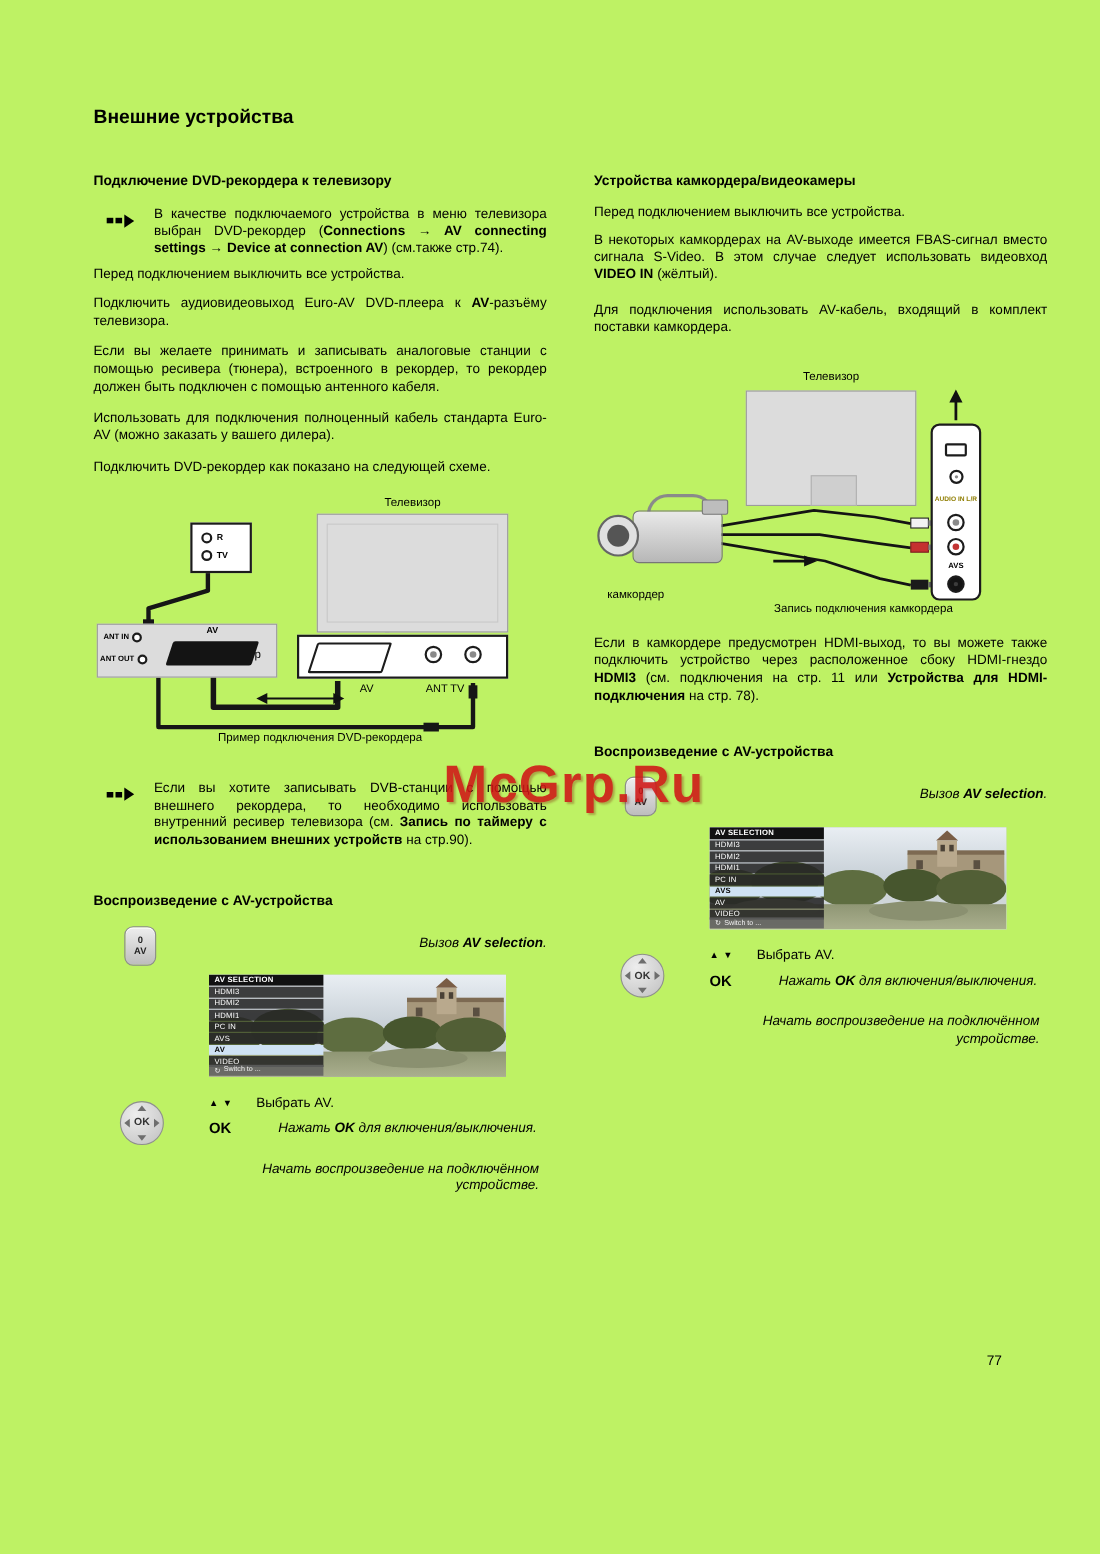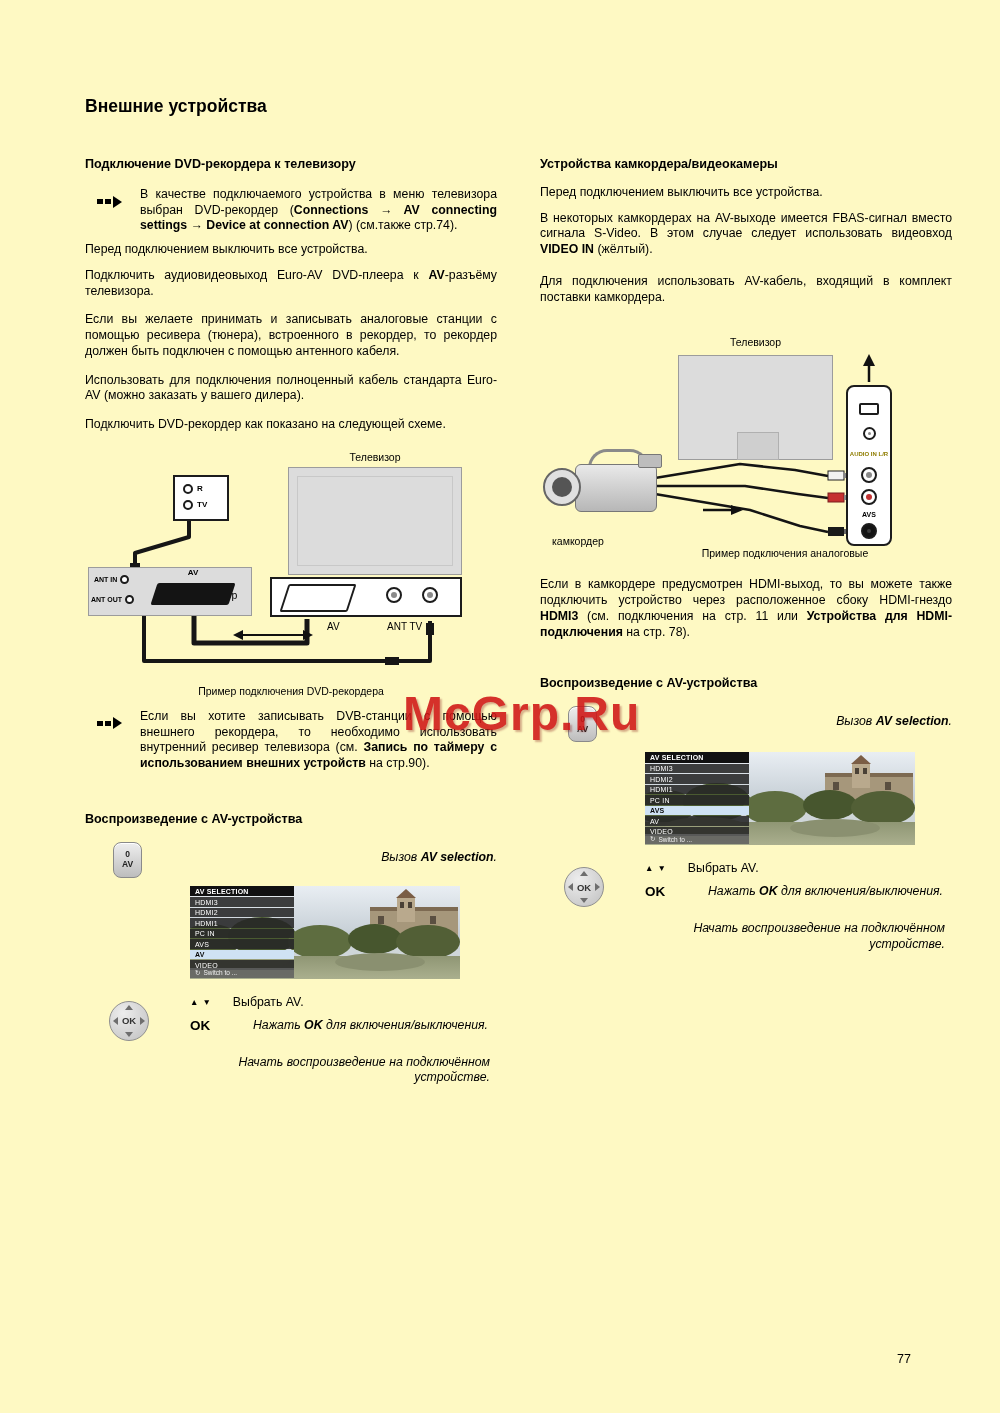--- a/index.html
+++ b/index.html
@@ -1,19 +1,19 @@
 <!DOCTYPE html>
 <html><head>
 <meta charset="utf-8">
 <style>
   html,body{margin:0;padding:0;background:#ffffff;}
-  .page{position:relative;width:1000px;height:1413px;background:#fef9c3;overflow:hidden;
+  .page{position:relative;width:1000px;height:1413px;background:#bef264;overflow:hidden;
         font-family:"Liberation Sans",sans-serif;color:#000;}
   h1.title{position:absolute;left:85px;top:96px;margin:0;font-size:17.5px;font-weight:bold;}
-  .pageno{position:absolute;left:897px;top:1352px;font-size:12.5px;}
+  .pageno{position:absolute;left:897px;top:1230px;font-size:12.5px;}
   .wm{position:absolute;left:403px;top:686px;font-size:48px;font-weight:bold;color:#d01616;
       opacity:.88;letter-spacing:1px;text-shadow:2px 2px 2px rgba(120,0,0,.35);z-index:30;}
   .col{position:absolute;top:157px;width:412px;}
   .col.left{left:85px;}
   .col.right{left:540px;}
   .h2{font-size:12.6px;font-weight:bold;margin:0 0 16px 0;}
   .p{font-size:12.3px;line-height:1.28;text-align:justify;margin:0 0 13px 0;}
   .p.nj{text-align:right;font-style:italic;}
   .bullet{display:flex;align-items:flex-start;}
   .bullet .icon-cell{flex:0 0 55px;width:55px;padding:3px 0 0 12px;box-sizing:border-box;}
@@ -159,21 +159,21 @@
       <div class="scart-m" style="left:69px;top:138px;width:78px;height:22px;"></div>
       <div class="antrow" style="left:9px;top:130px;">
         <span class="tlabel" style="position:static;">ANT IN</span>
         <span class="c"></span>
       </div>
       <div class="antrow" style="left:6px;top:150px;">
         <span class="tlabel" style="position:static;">ANT OUT</span>
         <span class="c"></span>
       </div>
 
-      <div class="cap" style="left:40px;top:240px;width:332px;">Пример подключения DVD-рекордера</div>
+      <div class="cap" style="left:40px;top:220px;width:332px;">Пример подключения DVD-рекордера</div>
     </div>
 
     <div class="bullet" style="margin-bottom:40px;">
       <div class="icon-cell">
         <span class="dash-arrow">
             <i class="d"></i>
             <i class="d"></i>
             <i class="tri"></i>
           </span>
       </div>
@@ -303,21 +303,21 @@
       <div class="circ red" style="left:321px;top:171px;width:16px;height:16px;"></div>
       <div class="tlabel" style="left:306px;top:193px;width:46px;text-align:center;">AVS</div>
       <div class="circ blk" style="left:321px;top:205px;width:16px;height:16px;"></div>
 
       <div class="camera-handle" style="left:48px;top:131px;width:55px;height:16px;"></div>
       <div class="camera-body" style="left:35px;top:146px;width:80px;height:46px;"></div>
       <div class="camera-lens" style="left:3px;top:150px;width:38px;height:38px;"></div>
       <div class="camera-vf" style="left:98px;top:136px;width:22px;height:12px;"></div>
       <div class="dlabel" style="left:12px;top:217px;">камкордер</div>
 
-      <div class="cap" style="left:80px;top:229px;width:330px;">Пример подключения аналоговые</div>
+      <div class="cap" style="left:80px;top:229px;width:330px;">Запись подключения камкордера</div>
     </div>
 
     <p class="p" style="margin-bottom:36px;"><span>Если в камкордере предусмотрен HDMI-выход, то вы можете также подключить устройство через расположенное сбоку HDMI-гнездо </span><b>HDMI3</b><span> (см. подключения на стр. 11 или </span><b>Устройства для HDMI-подключения</b><span> на стр. 78).</span></p>
 
     <h2 class="h2">Воспроизведение с AV-устройства</h2>
 
     <div class="key-row" style="margin-bottom:10px;">
       <div class="icon-cell">
         <div class="av-key">
           <span>0</span>

